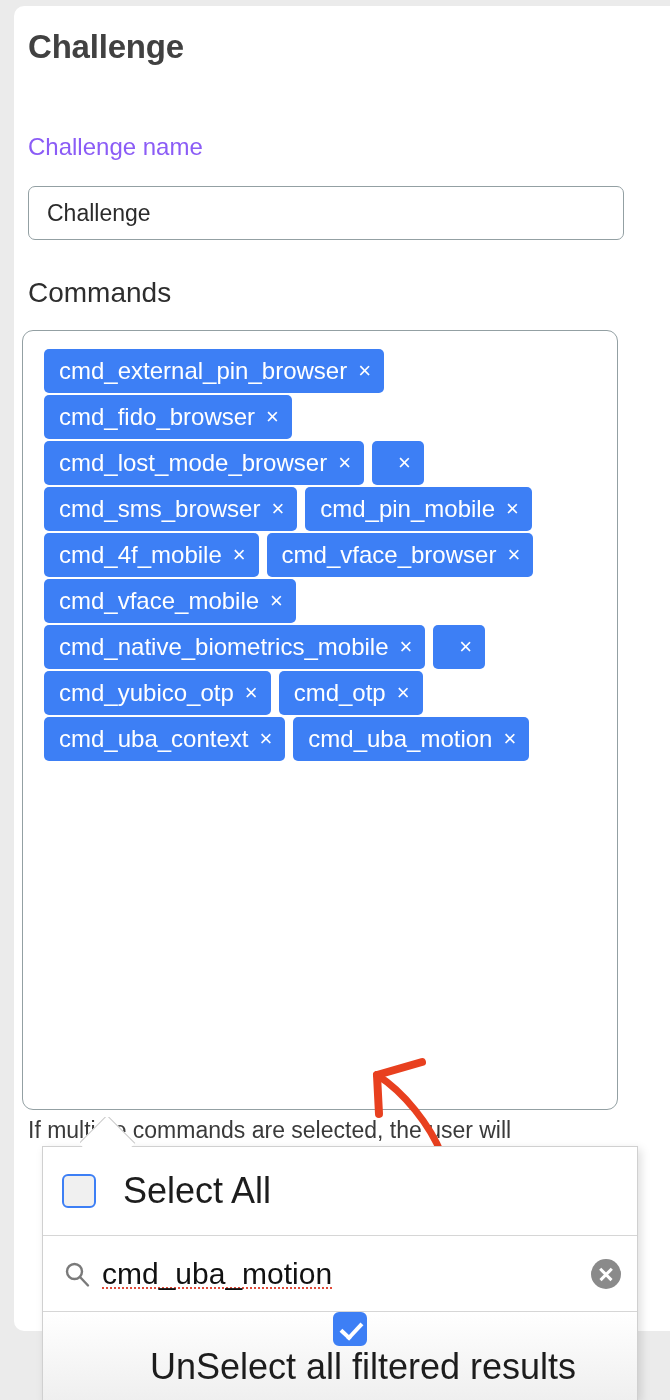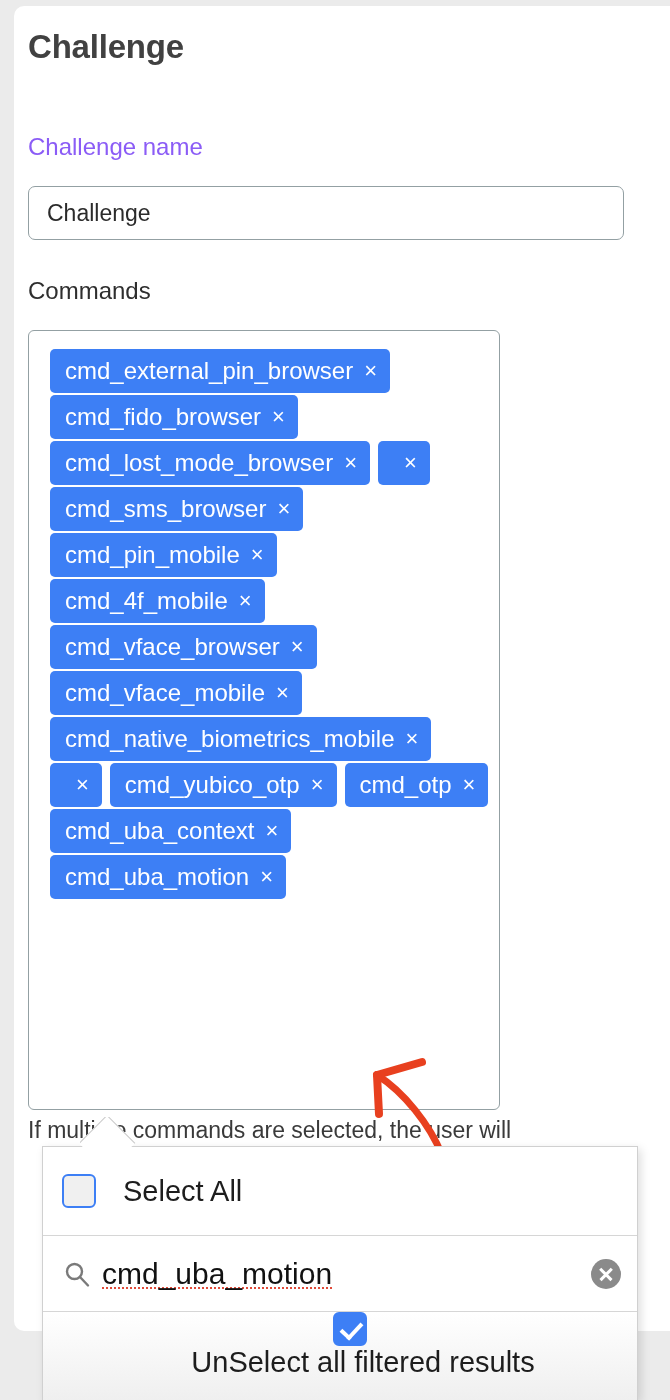--- a/index.html
+++ b/index.html
@@ -62,32 +62,32 @@
     color: #2b2b2b;
     padding: 0 18px;
     outline: none;
   }
 
   
   #commands-label {
     position: absolute;
     left: 28px;
     top: 277px;
-    font-size: 24px;
+    font-size: 28px;
     color: #2e2e2e;
   }
 
   #commands-box {
     position: absolute;
-    left: 28px;
+    left: 22px;
     top: 330px;
-    width: 472px;
+    width: 596px;
     height: 780px;
     border: 1px solid #93a0a3;
-    border-radius: 6px;
+    border-radius: 11px;
     background: #ffffff;
     overflow: hidden;
   }
 
   #chip-list {
     position: absolute;
     left: 21px;
     top: 18px;
     right: 8px;
     display: flex;
@@ -184,21 +184,21 @@
     background: #ffffff;
   }
 
   .dd-row.unselect-row {
     background: linear-gradient(#ffffff 0%, #efefef 100%);
     border-bottom: none;
     flex-direction: column;
   }
 
   .dd-row .row-label {
-    font-size: 29px;
+    font-size: 36px;
     color: #1d1d1d;
     margin-left: 27px;
   }
 
   
   .cbox {
     width: 34px;
     height: 34px;
     border-radius: 6px;
     border: 2px solid #3d7ff5;

